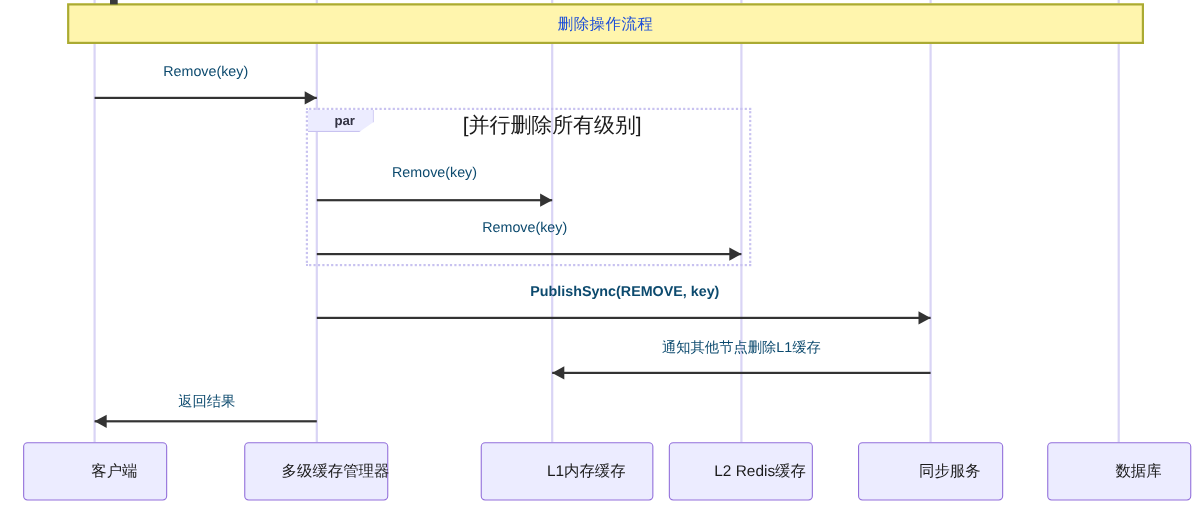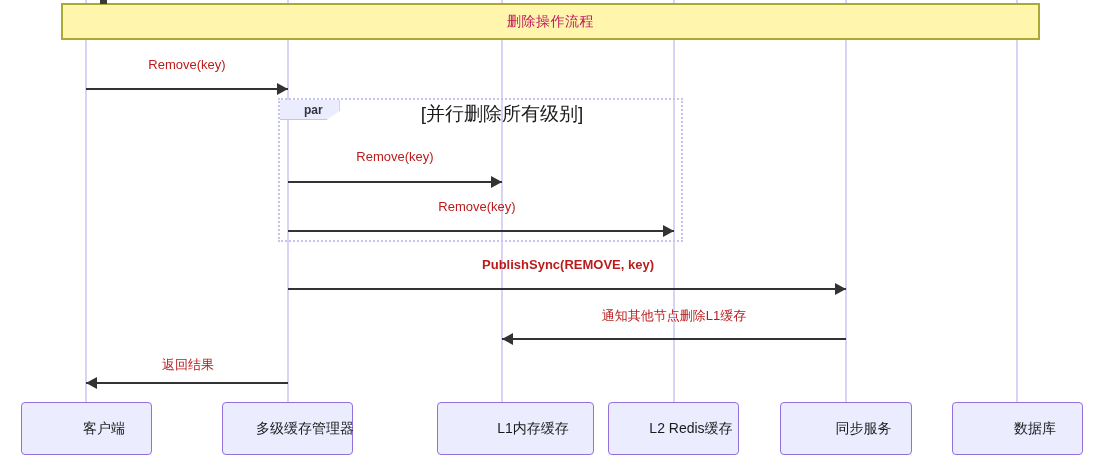--- a/index.html
+++ b/index.html
@@ -36,21 +36,21 @@
     height: 37px;
     box-sizing: border-box;
     background: #fff5ad;
     border: 2px solid #aaaa33;
     display: flex;
     align-items: center;
     justify-content: center;
   }
   .title-banner .title-text {
     font-size: 14px;
-    color: #be185d;
+    color: #1d4ed8;
     letter-spacing: .5px;
   }
 
   
   .fragment {
     position: absolute;
     box-sizing: border-box;
     border: 2px dotted #c8c2f0;
     background: transparent;
   }
@@ -95,21 +95,21 @@
   }
   .msg-head.right {
     border-left: 11px solid #333333;
   }
   .msg-head.left {
     border-right: 11px solid #333333;
   }
   .msg-label {
     position: absolute;
     font-size: 13px;
-    color: #b91c1c;
+    color: #0c4a6e;
     white-space: nowrap;
     transform: translateX(-50%);
   }
 
   
   .actor {
     position: absolute;
     box-sizing: border-box;
     height: 53px;
     background: #ececff;

